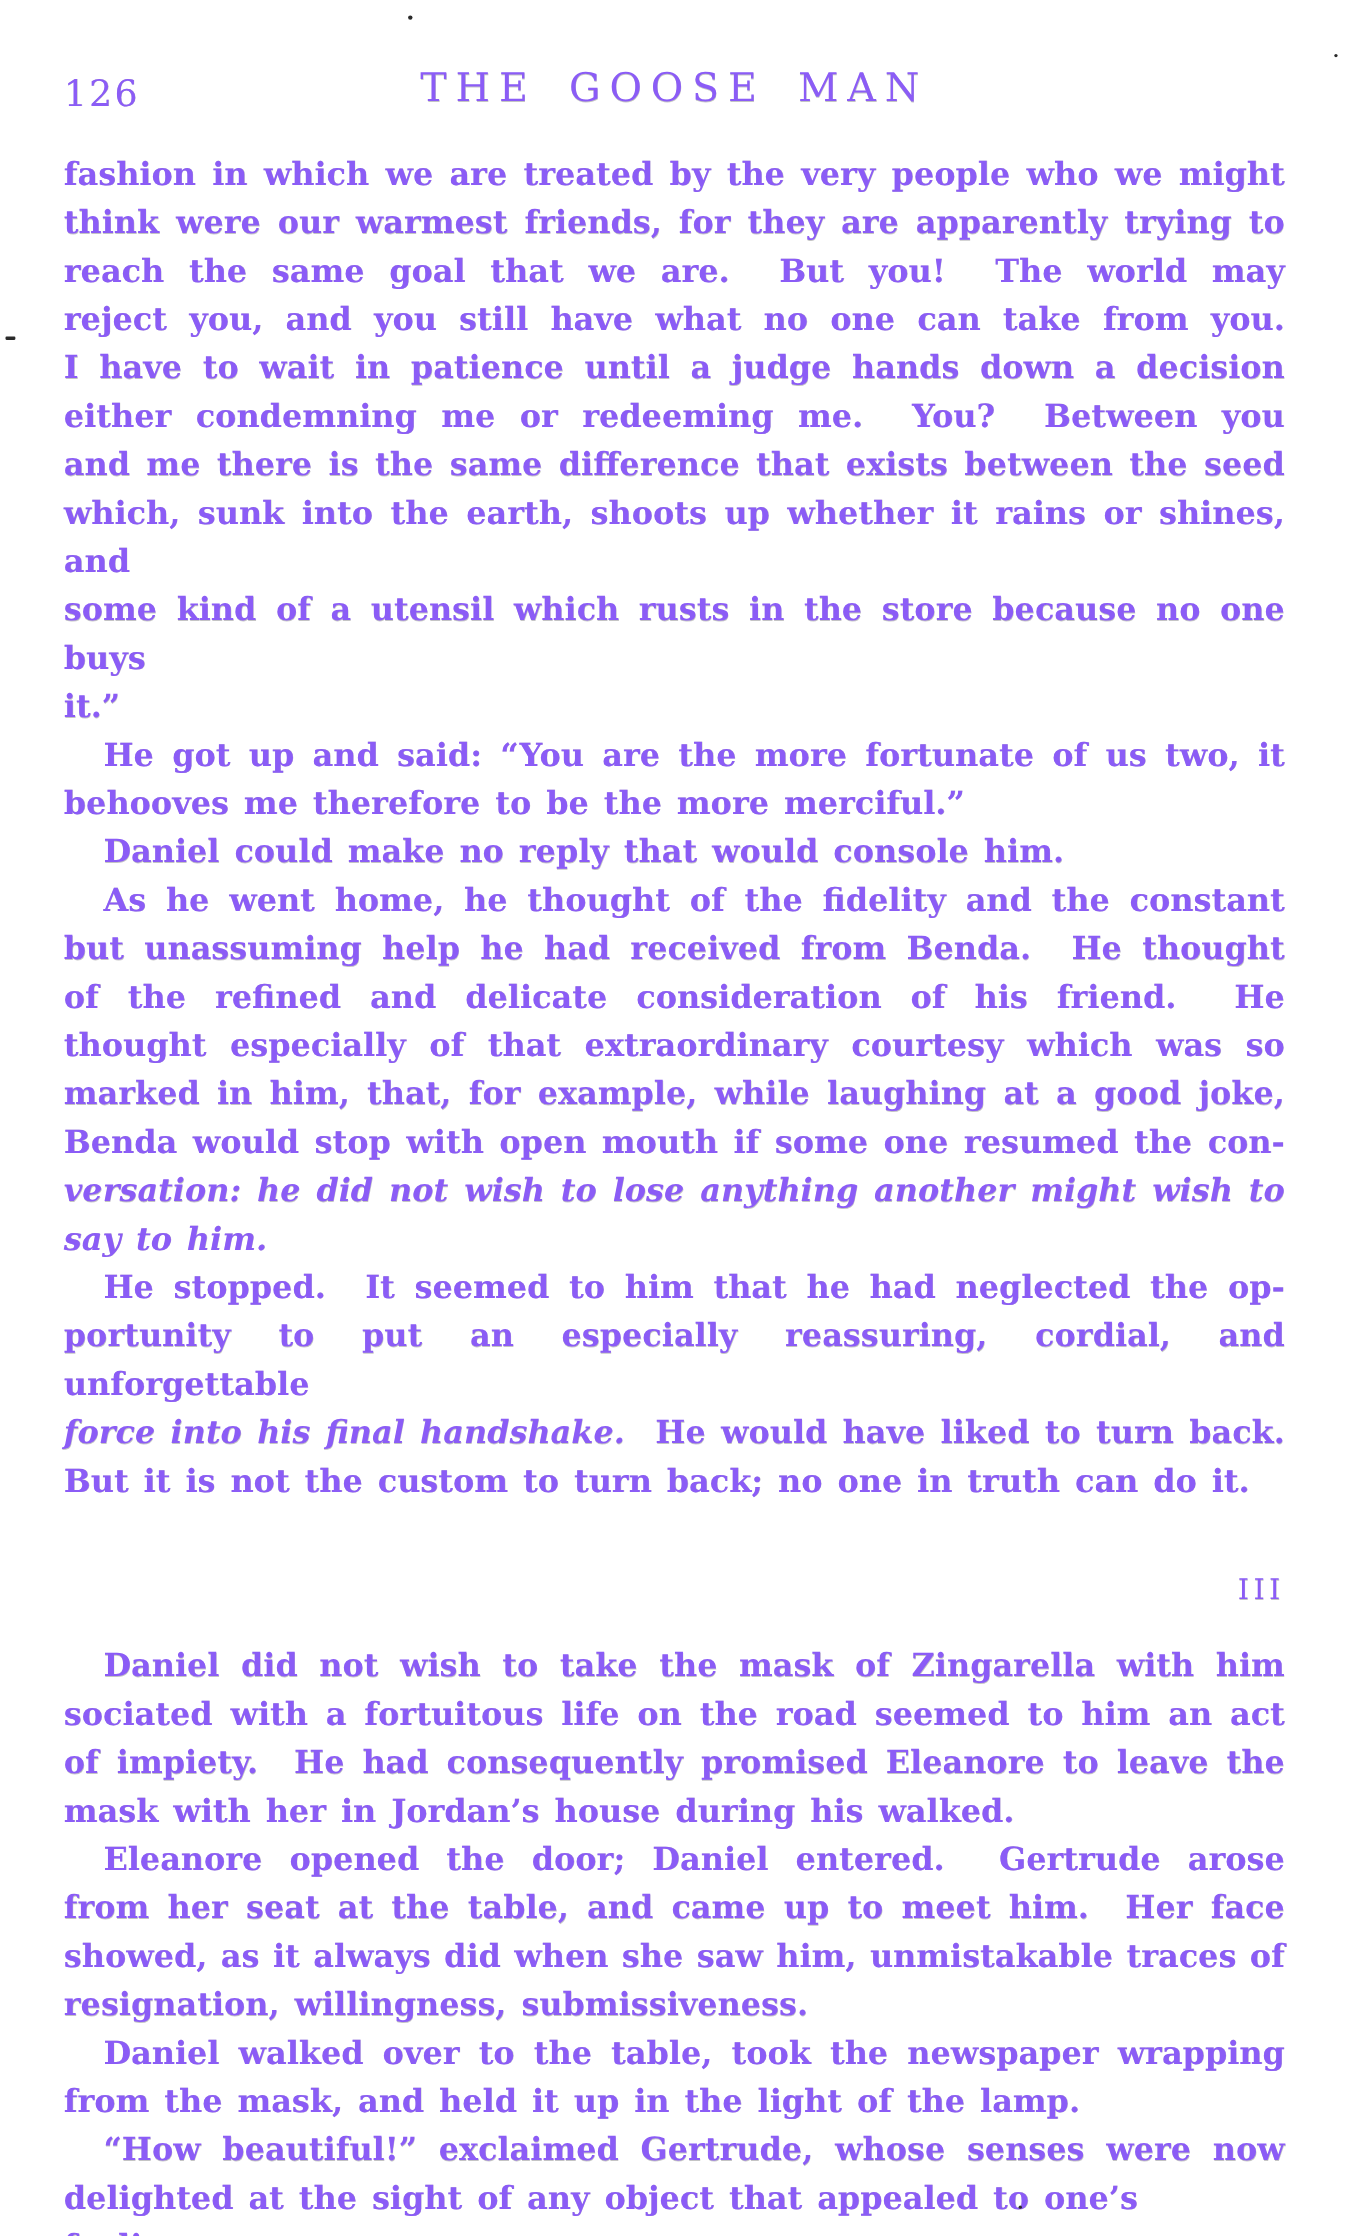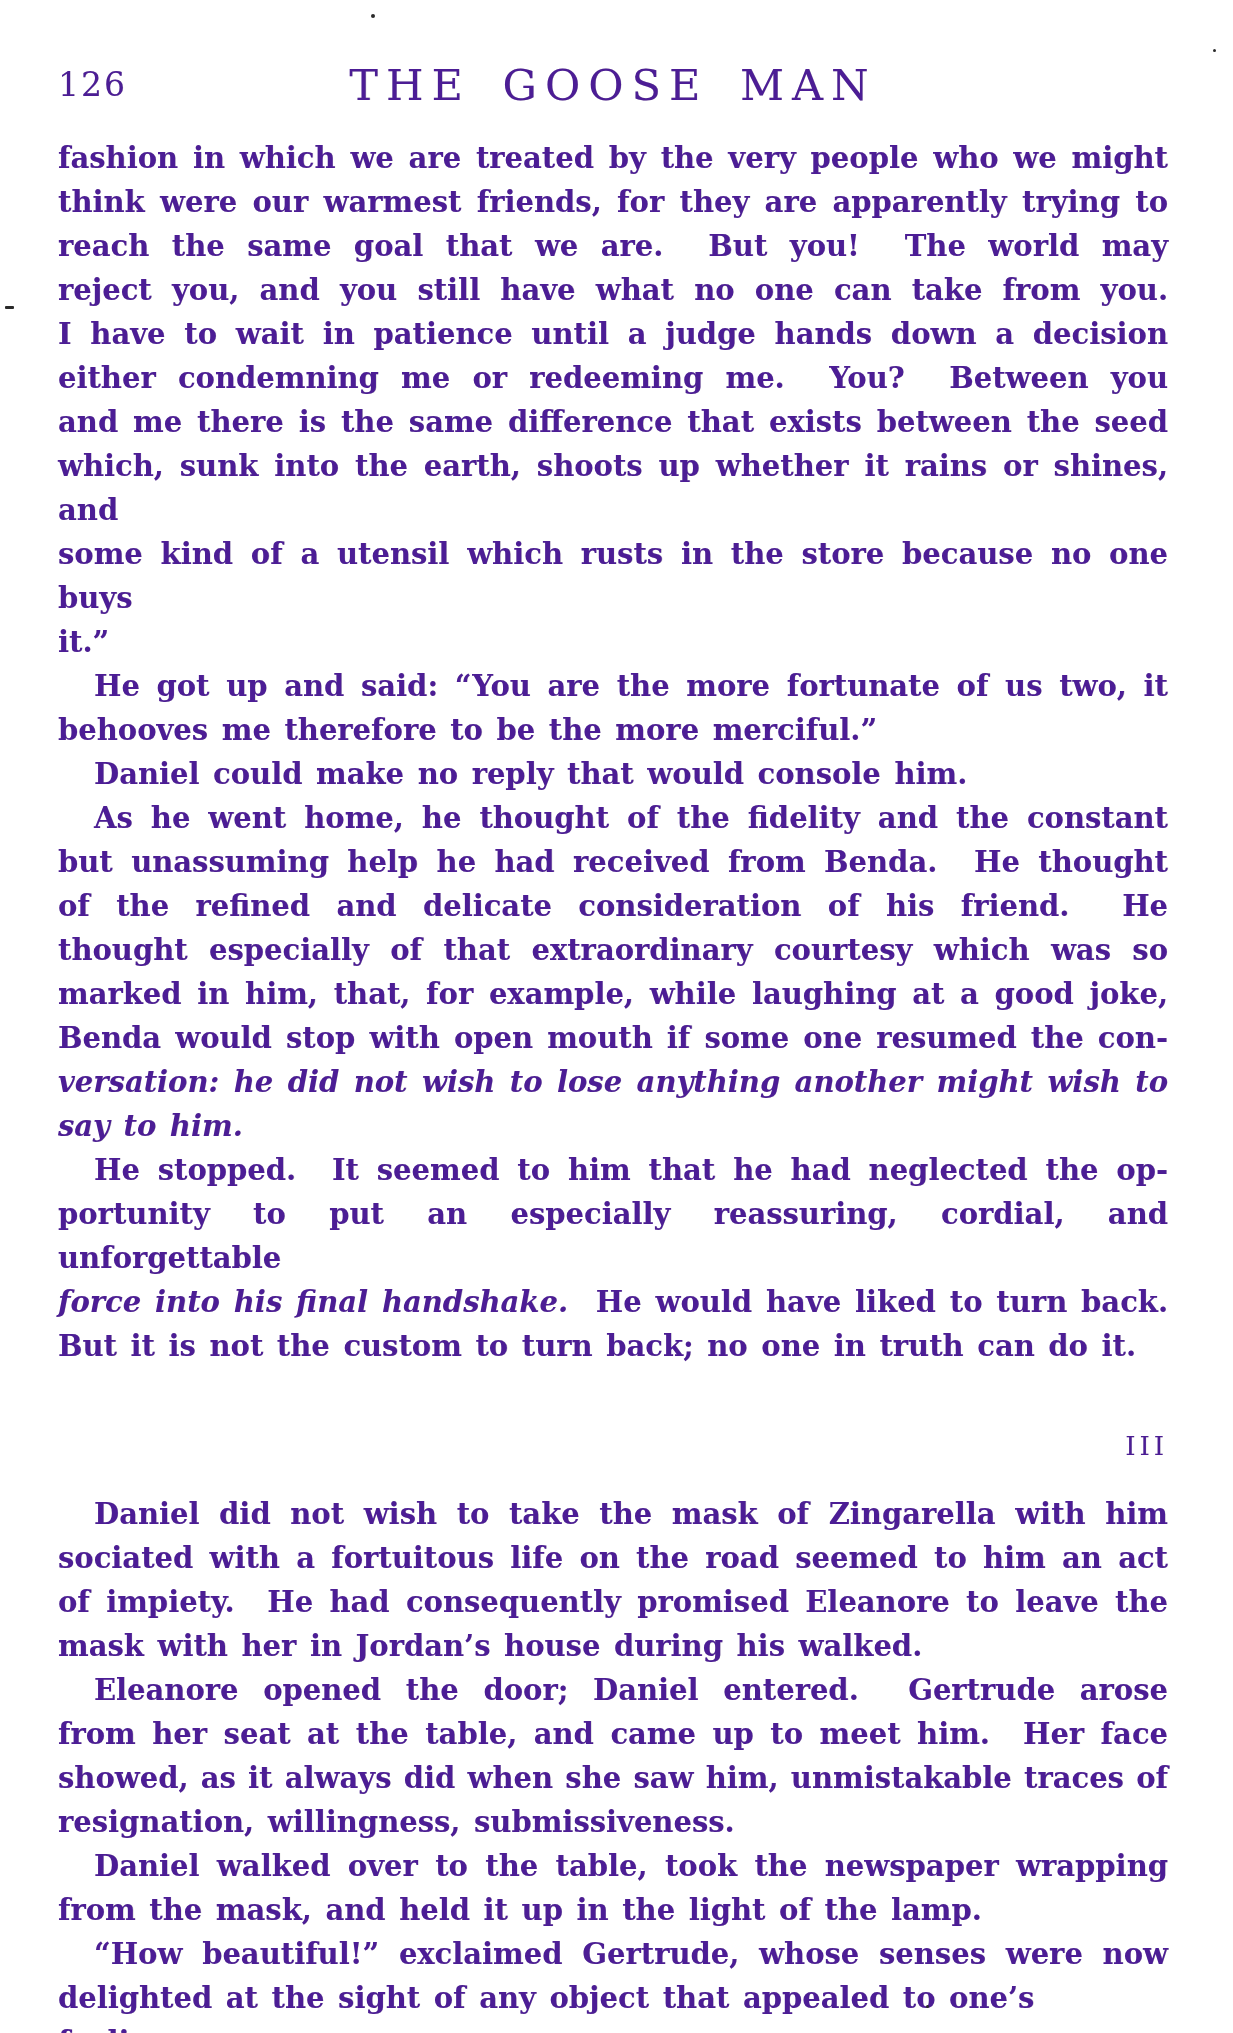--- a/index.html
+++ b/index.html
@@ -2,41 +2,41 @@
 <html><head>
 <meta charset="utf-8">
 <style>
   html, body { margin: 0; padding: 0; background: #e8e8e8; }
   .page {
     position: relative;
     width: 1233px;
     height: 2033px;
     background: #ffffff;
     font-family: "DejaVu Serif", "Liberation Serif", serif;
-    color: #4c1d95;
+    color: #8b5cf6;
     overflow: hidden;
     text-shadow: 0.3px 0.3px 0 rgba(20,20,20,0.25);
   }
   .header {
     position: absolute;
     top: 60px;
     left: 58px;
     width: 1110px;
     height: 52px;
   }
   .page-number {
     position: absolute;
     left: 0;
     top: 5px;
     font-size: 33px;
     letter-spacing: 2px;
   }
   .running-title {
     text-align: center;
-    font-size: 43px;
+    font-size: 36px;
     letter-spacing: 8px;
     word-spacing: 10px;
   }
   .body-text {
     position: absolute;
     top: 136px;
     left: 58px;
     width: 1110px;
   }
   .paragraph { margin: 0; font-weight: bold; }

